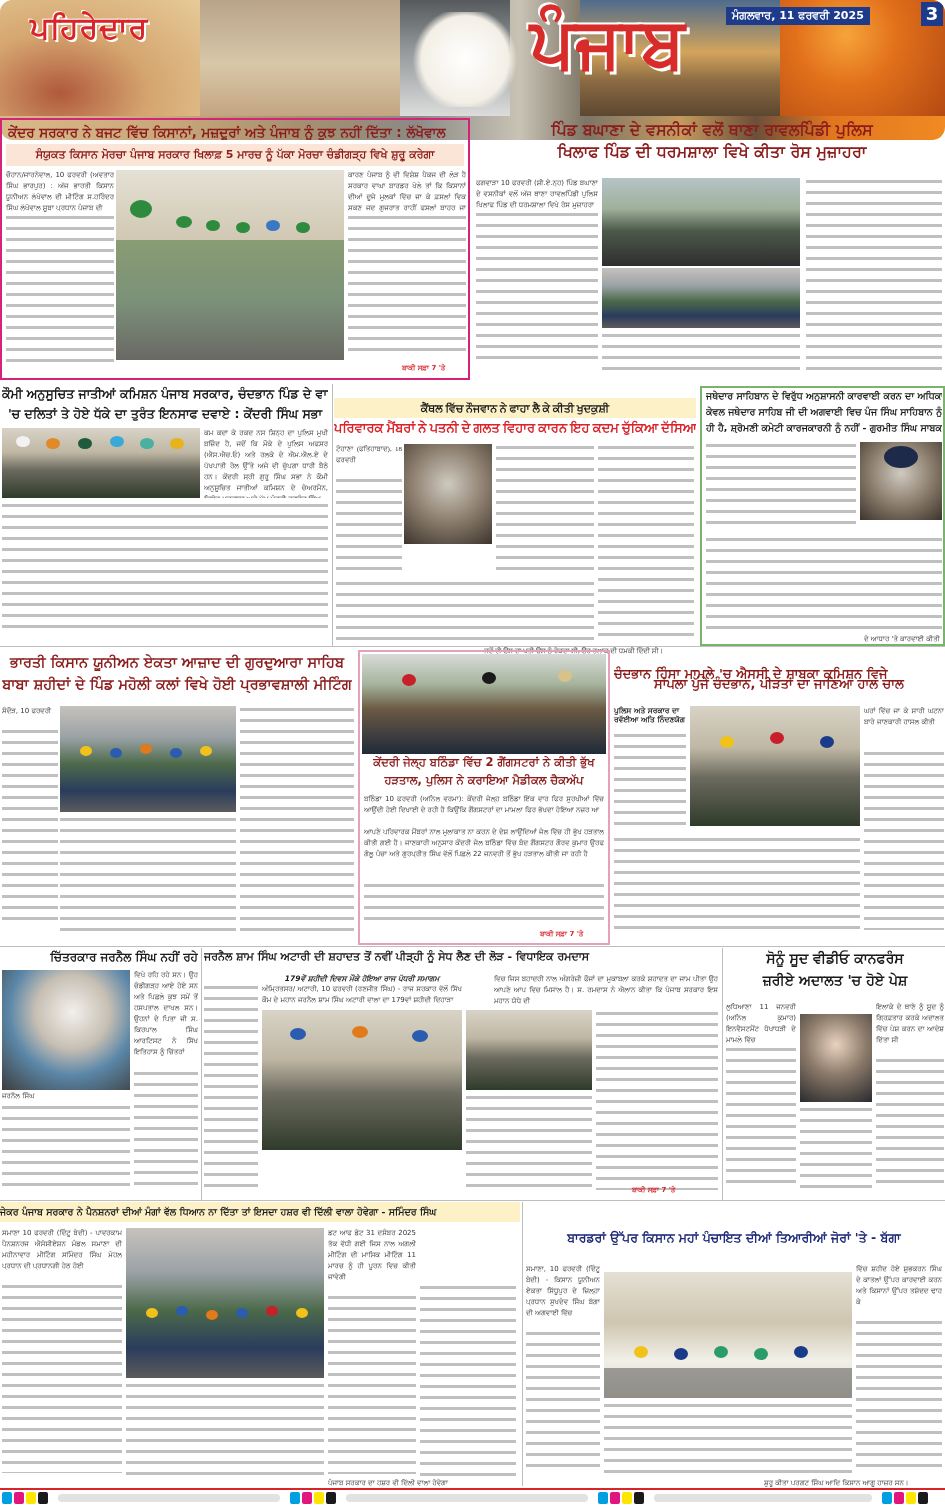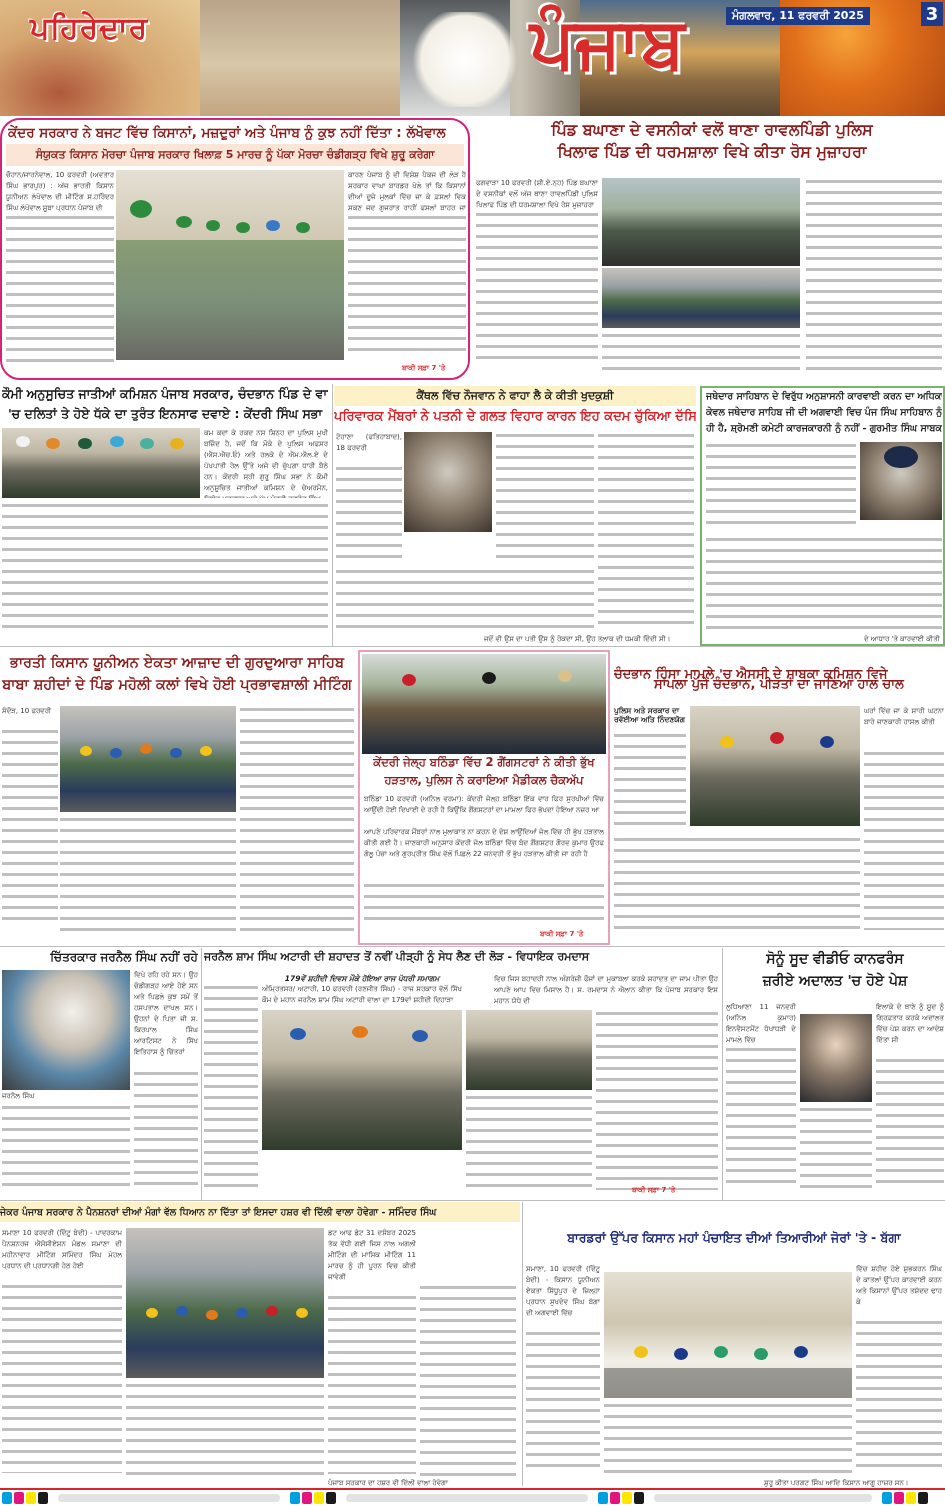--- a/index.html
+++ b/index.html
@@ -1,22 +1,22 @@
 <!DOCTYPE html>
 <html><head>
 <meta charset="utf-8">
 <style>
   * { box-sizing: border-box; margin: 0; padding: 0; }
   html, body { width: 945px; height: 1507px; background: #ffffff; overflow: hidden; }
   body { position: relative; font-family: "DejaVu Sans", sans-serif; color: #1a1a1a; }
 
   .abs { position: absolute; }
   
-  .masthead { left: 0; top: 0; width: 945px; height: 116px; overflow: hidden;
-    background: linear-gradient(90deg, #d9b98a 0%, #c9a77a 18%, #a58f70 32%, #8b8a85 44%, #c9c3b5 55%, #7d7566 62%, #c49a5e 72%, #6c4f3a 80%, #e2761f 88%, #f08a22 100%); }
+  .masthead { left: 0; top: 0; width: 945px; height: 140px; overflow: hidden;
+    background: linear-gradient(90deg, #d9b98a 0%, #c9a77a 18%, #a58f70 32%, #8b8a85 44%, #c9c3b5 55%, #7d7566 62%, #c49a5e 72%, #6c4f3a 80%, #e2761f 88%, #f08a22 100%); border-radius: 13px; }
   .mh-scene1 { left: 0; top: 0; width: 200px; height: 116px; background: radial-gradient(ellipse at 30% 80%, #b0593c 0%, #d5a56f 45%, #e6cb98 100%); }
   .mh-scene2 { left: 200px; top: 0; width: 200px; height: 116px; background: linear-gradient(180deg, #b9a48a 0%, #d8c7a8 55%, #c3a581 100%); }
   .mh-scene3 { left: 400px; top: 0; width: 110px; height: 116px; background: linear-gradient(180deg, #565a5c 0%, #8f9496 40%, #dcdcdc 100%); }
   .mh-map { left: 410px; top: 12px; width: 110px; height: 95px; background: radial-gradient(circle at 50% 50%, #ffffff 0%, #f3efe6 60%, rgba(255,255,255,0) 72%); }
   .mh-scene4 { left: 580px; top: 0; width: 200px; height: 116px; background: linear-gradient(180deg, #4f6c8c 0%, #d3a45c 45%, #8b6a43 70%, #5c4730 100%); }
   .mh-scene5 { left: 780px; top: 0; width: 165px; height: 116px; background: radial-gradient(circle at 40% 30%, #f6a43a 0%, #e2701b 40%, #b34a12 100%); }
   .mh-logo { left: 30px; top: 10px; font-family: "DejaVu Serif", serif; font-size: 30px; font-weight: bold; color: #d8242a; text-shadow: 2px 2px 0 #ffffff, -1px -1px 0 #ffffff; letter-spacing: 1px; }
   .mh-title { left: 530px; top: 8px; font-family: "DejaVu Serif", serif; font-size: 70px; font-weight: bold; color: #d82c2a; text-shadow: 3px 3px 0 #ffffff, -2px -2px 0 #ffffff; line-height: 1; }
   .mh-date { left: 726px; top: 7px; height: 18px; padding: 0 6px; background: #1e3a8a; color: #ffffff; font-size: 11px; line-height: 18px; font-weight: bold; }
   .mh-page { left: 921px; top: 2px; width: 22px; height: 24px; background: #1e3a8a; color: #ffffff; font-size: 18px; font-weight: bold; text-align: center; line-height: 24px; }
@@ -64,21 +64,21 @@
   <div class="abs mh-scene3"></div>
   <div class="abs mh-map"></div>
   <div class="abs mh-scene4"></div>
   <div class="abs mh-scene5"></div>
   <div class="abs mh-logo">ਪਹਿਰੇਦਾਰ</div>
   <div class="abs mh-title">ਪੰਜਾਬ</div>
   <div class="abs mh-date">ਮੰਗਲਵਾਰ, 11 ਫਰਵਰੀ 2025</div>
   <div class="abs mh-page">3</div>
 </div>
 
-<div class="abs box-pink" style="left:0;top:118px;width:470px;height:262px;border-radius:20px;">
+<div class="abs box-pink" style="left:0;top:118px;width:470px;height:262px;">
   <div class="abs hl hl-maroon" style="left:6px;top:4px;width:458px;font-size:13.5px;white-space:nowrap;overflow:hidden;">ਕੇਂਦਰ ਸਰਕਾਰ ਨੇ ਬਜਟ ਵਿੱਚ ਕਿਸਾਨਾਂ, ਮਜ਼ਦੂਰਾਂ ਅਤੇ ਪੰਜਾਬ ਨੂੰ ਕੁਝ ਨਹੀਂ ਦਿੱਤਾ : ਲੱਖੋਵਾਲ</div>
   <div class="abs band-peach hl hl-maroon" style="left:4px;top:24px;width:458px;height:22px;font-size:11px;text-align:center;line-height:22px;white-space:nowrap;overflow:hidden;">ਸੰਯੁਕਤ ਕਿਸਾਨ ਮੋਰਚਾ ਪੰਜਾਬ ਸਰਕਾਰ ਖਿਲਾਫ਼ 5 ਮਾਰਚ ਨੂੰ ਪੱਕਾ ਮੋਰਚਾ ਚੰਡੀਗੜ੍ਹ ਵਿਖੇ ਸ਼ੁਰੂ ਕਰੇਗਾ</div>
   <div class="abs body-text" style="left:4px;top:50px;width:108px;height:200px;">
     <span class="dateline" style="white-space:normal;display:block;height:44px;">ਚੌਹਾਨ/ਜਾਰਨੇਵਾਲ, 10 ਫਰਵਰੀ (ਅਵਤਾਰ ਸਿੰਘ ਭਾਰਪੁਰ) : ਅੱਜ ਭਾਰਤੀ ਕਿਸਾਨ ਯੂਨੀਅਨ ਲੱਖੋਵਾਲ ਦੀ ਮੀਟਿੰਗ ਸ.ਹਰਿੰਦਰ ਸਿੰਘ ਲੱਖੋਵਾਲ ਸੂਬਾ ਪ੍ਰਧਾਨ ਪੰਜਾਬ ਦੀ</span>
     <span class="lines" style="height:150px;"></span>
   </div>
   <div class="abs photo photo-room" style="left:114px;top:50px;width:228px;height:190px;">
     <div class="turban-dot" style="left:14px;top:30px;width:22px;height:18px;background:#2e8b3e;"></div>
     <div class="turban-dot" style="left:60px;top:46px;width:16px;height:12px;background:#2e8b3e;"></div>
     <div class="turban-dot" style="left:90px;top:50px;width:14px;height:11px;background:#2e8b3e;"></div>
@@ -123,21 +123,21 @@
     <div class="turban-dot" style="left:168px;top:10px;width:14px;height:11px;background:#e8b21a;"></div>
   </div>
   <div class="abs body-text" style="left:204px;top:44px;width:124px;height:70px;">
     <span class="dateline" style="white-space:normal;display:block;height:70px;">ਕਮ ਕਦਾ ਕੇ ਰਕਦ ਨਸ ਸ਼ਿਨ੍ਹ ਦਾ ਪੁਲਿਸ ਮੁਖੀ ਬਜ਼ਿੰਦ ਹੈ, ਜਦੋਂ ਕਿ ਮੌਕੇ ਦੇ ਪੁਲਿਸ ਅਫਸਰ (ਐਸ.ਐਚ.ਓ) ਅਤੇ ਰਲਕੇ ਦੇ ਐਮ.ਐਲ.ਏ ਦੇ ਪੱਖਪਾਤੀ ਰੋਲ ਉੱਤੇ ਅਜੇ ਵੀ ਚੁੱਪਗਾ ਧਾਰੀ ਬੈਠੇ ਹਨ। ਕੇਂਦਰੀ ਸ੍ਰੀ ਗੁਰੂ ਸਿੰਘ ਸਭਾ ਨੇ ਕੌਮੀ ਅਨੁਸੂਚਿਤ ਜਾਤੀਆਂ ਕਮਿਸ਼ਨ ਦੇ ਚੇਅਰਮੈਨ, ਕਿਸ਼ੋਰ ਮਕਵਾਨਾ ਅਤੇ ਮੁੱਖ ਮੰਤਰੀ ਭਗਵੰਤ ਸਿੰਘ</span>
   </div>
   <div class="abs body-text" style="left:2px;top:118px;width:326px;height:134px;">
       <span class="lines"></span>
     </div>
 </div>
 
-<div class="abs" style="left:334px;top:384px;width:362px;height:262px;">
+<div class="abs" style="left:334px;top:396px;width:362px;height:262px;font-family:Liberation Serif, serif;">
   <div class="abs band-cream hl hl-dark" style="left:0;top:2px;width:362px;height:20px;font-size:11px;text-align:center;line-height:20px;white-space:nowrap;overflow:hidden;">ਕੈਂਥਲ ਵਿੱਚ ਨੌਜਵਾਨ ਨੇ ਫਾਹਾ ਲੈ ਕੇ ਕੀਤੀ ਖੁਦਕੁਸ਼ੀ</div>
   <div class="abs hl hl-red" style="left:0;top:24px;width:362px;font-size:13px;text-align:center;color:#d8242a;white-space:nowrap;overflow:hidden;">ਪਰਿਵਾਰਕ ਮੈਂਬਰਾਂ ਨੇ ਪਤਨੀ ਦੇ ਗਲਤ ਵਿਹਾਰ ਕਾਰਨ ਇਹ ਕਦਮ ਚੁੱਕਿਆ ਦੱਸਿਆ</div>
   <div class="abs body-text" style="left:2px;top:48px;width:66px;height:132px;">
     <span class="dateline" style="white-space:normal;display:block;height:33px;">ਟੋਹਾਣਾ (ਫਤਿਹਾਬਾਦ), 18 ਫਰਵਰੀ</span>
     <span class="lines" style="height:95px;"></span>
   </div>
   <div class="abs photo photo-portrait" style="left:70px;top:48px;width:88px;height:100px;"></div>
   <div class="abs body-text" style="left:162px;top:48px;width:98px;height:132px;">
       <span class="lines"></span>
     </div>

